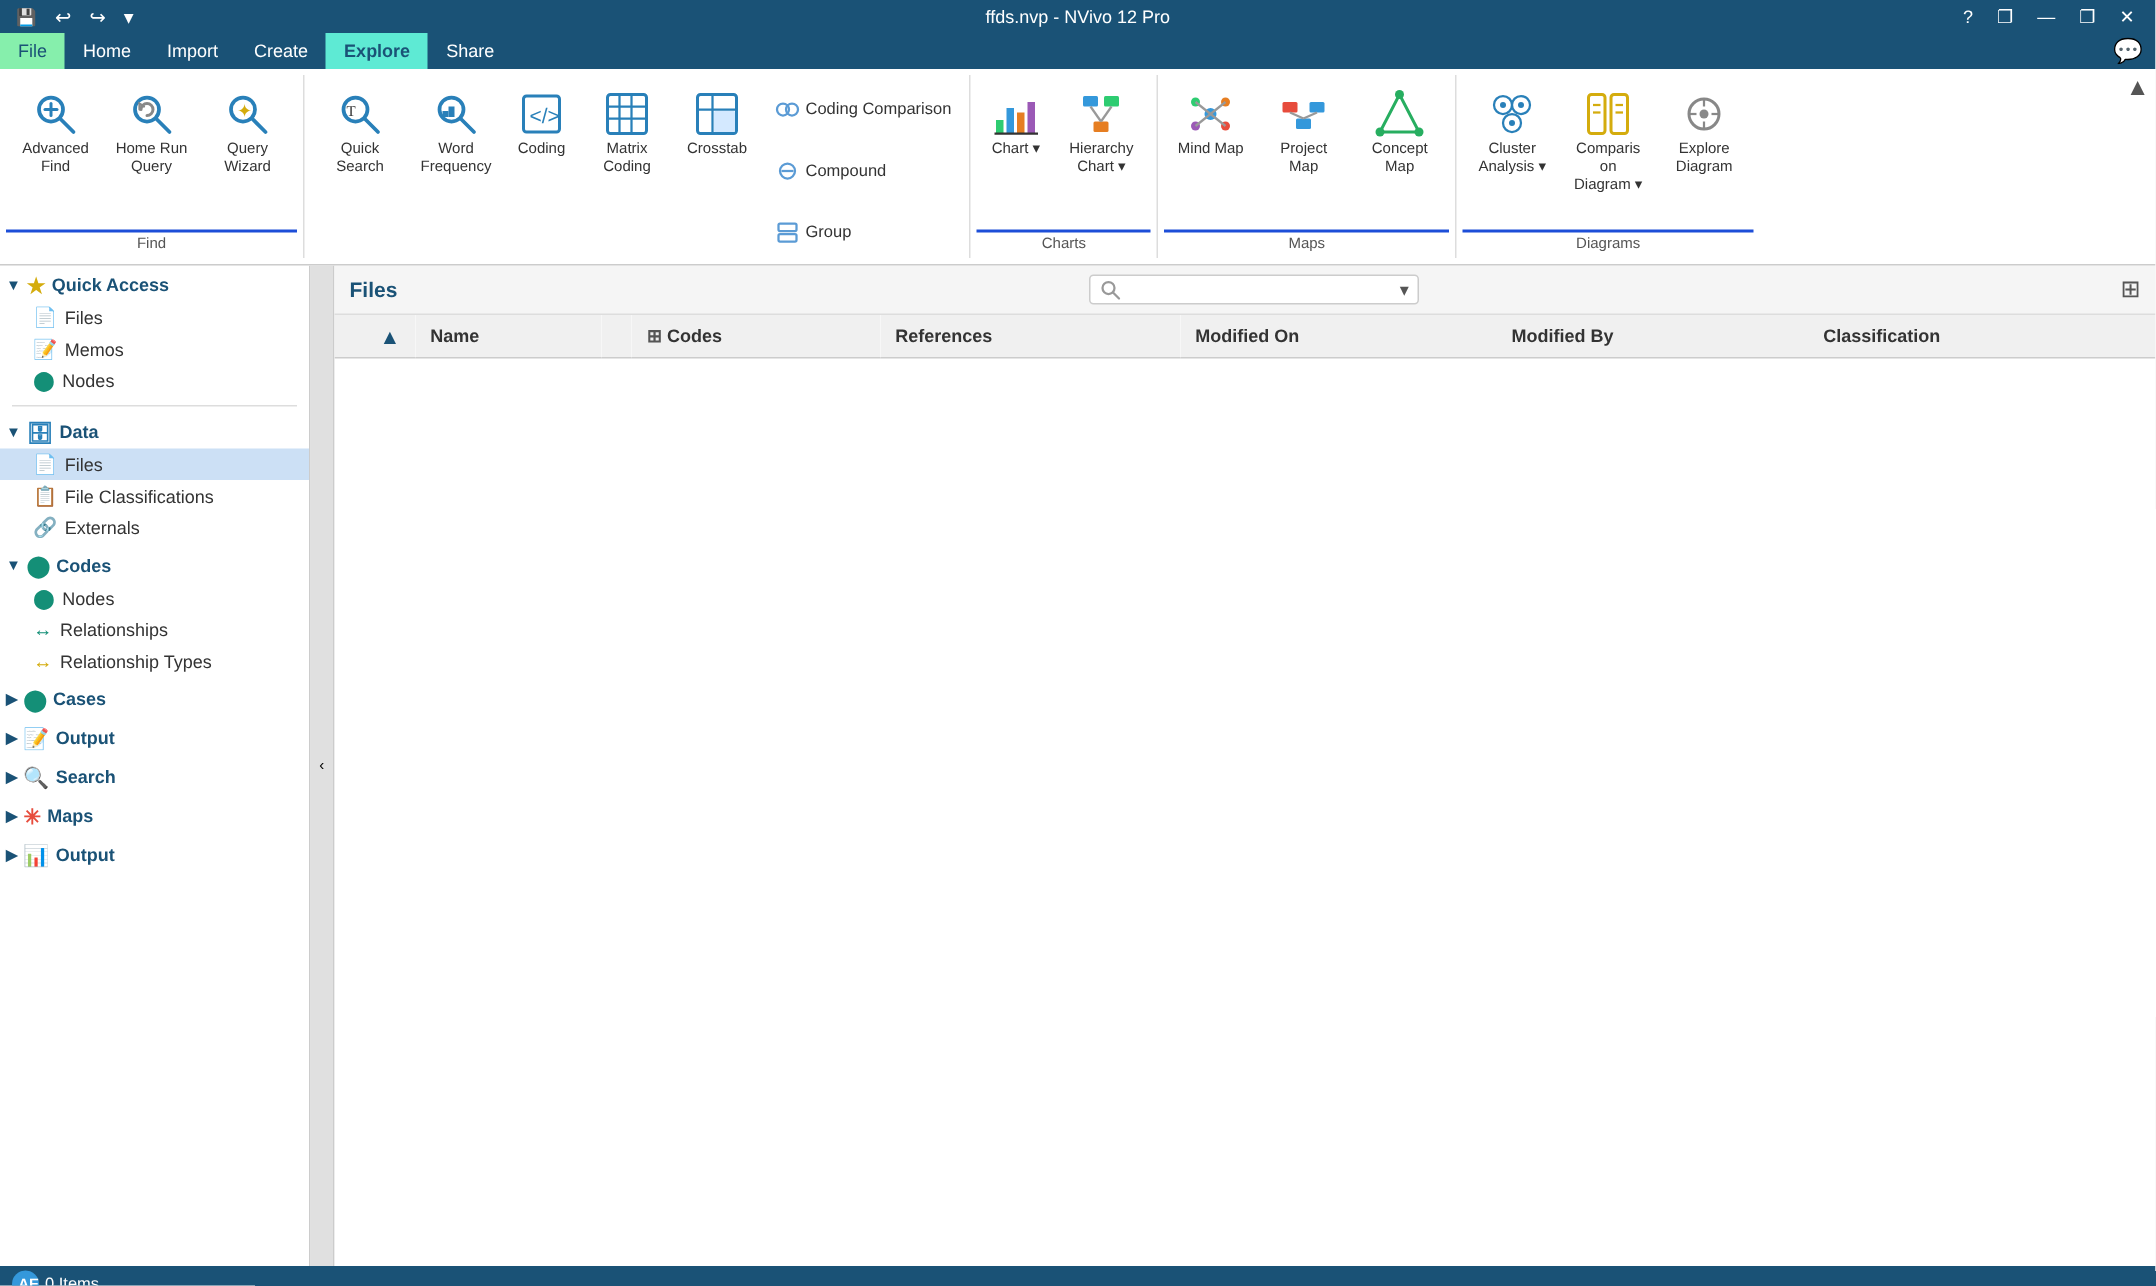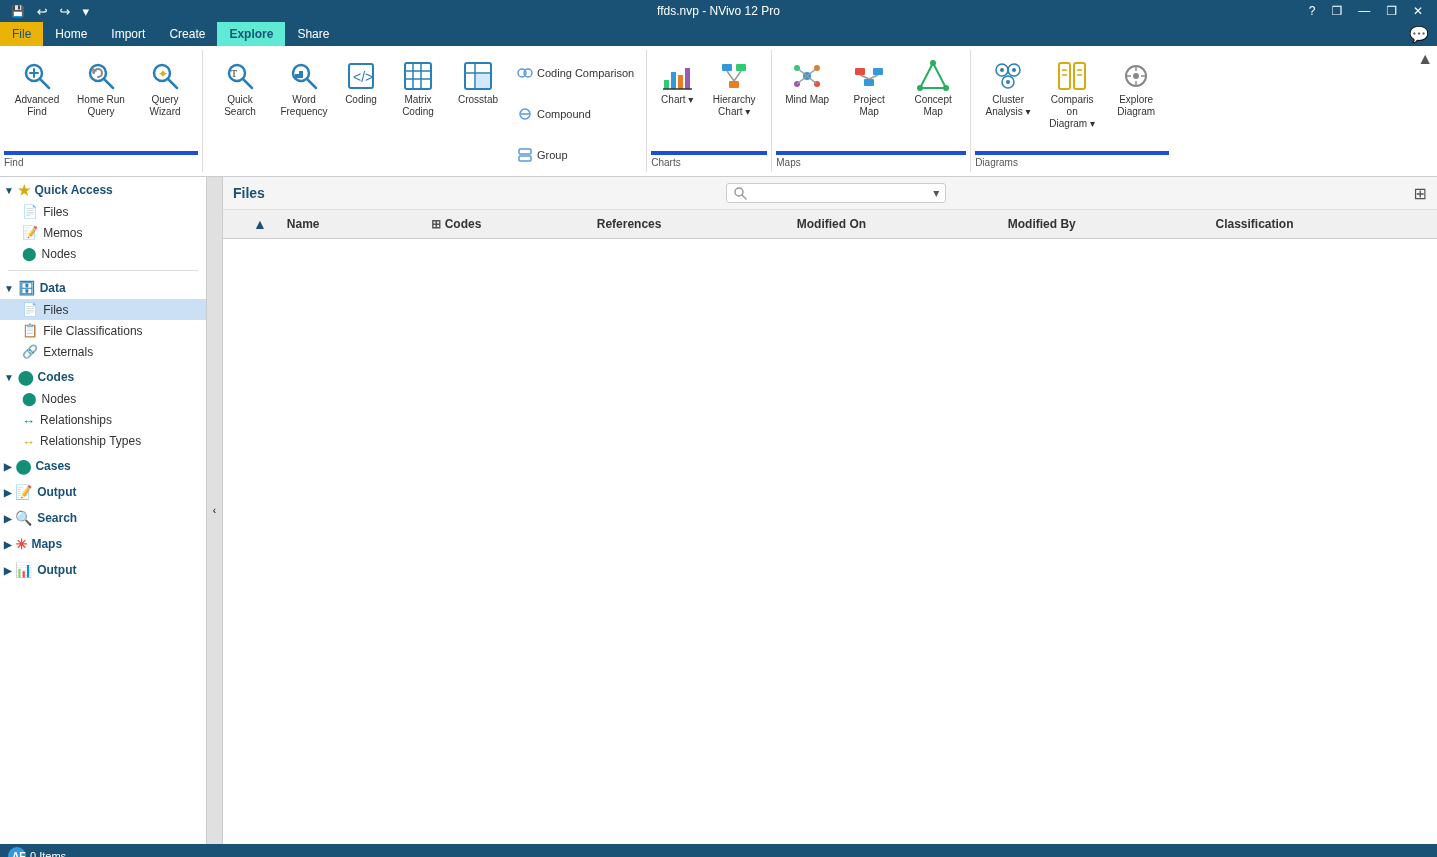--- a/index.html
+++ b/index.html
@@ -27,46 +27,46 @@
       align-items: stretch;
     }
     .menu-item {
       color: white;
       padding: 0 12px;
       display: flex;
       align-items: center;
       cursor: pointer;
       font-size: 12px;
     }
-    .menu-item.active { background: #eab308; color: #1a5276; }
+    .menu-item.active { background: #86efac; color: #1a5276; }
 
     
     .ribbon {
       background: white;
       border-bottom: 1px solid #ccc;
       display: flex;
       align-items: stretch;
       min-height: 110px;
       padding: 4px 0;
       position: relative;
     }
     .ribbon-group {
       display: flex;
       flex-direction: column;
       align-items: stretch;
       border-right: 1px solid #ddd;
       padding: 2px 4px;
       min-width: 50px;
     }
     .ribbon-group-label {
-      text-align: left;
+      text-align: center;
       font-size: 10px;
       color: #555;
       padding: 2px 0;
-      border-top: 4px solid #1d4ed8;
+      border-top: 2px solid #1d4ed8;
       margin-top: auto;
     }
     .ribbon-buttons {
       display: flex;
       flex: 1;
       align-items: flex-start;
       gap: 2px;
       padding: 4px 2px;
     }
     .ribbon-btn {

